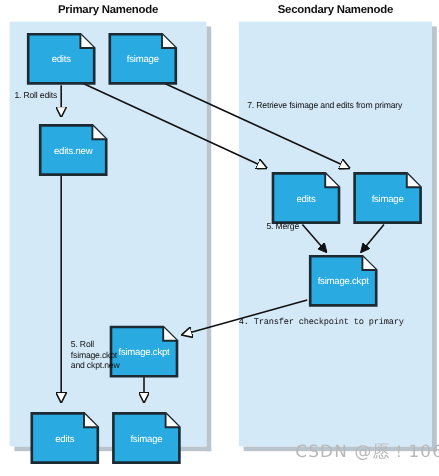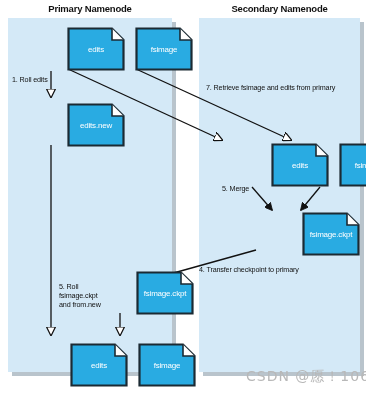--- a/index.html
+++ b/index.html
@@ -32,21 +32,20 @@
     font-weight: bold;
     color: #111111;
     text-align: center;
     letter-spacing: -0.2px;
     white-space: nowrap;
   }
   .doc {
     position: absolute;
     width: 58px;
     height: 44px;
-    margin-left: 45px;
   }
   .doc svg {
     display: block;
     overflow: visible;
   }
   .doc-label {
     position: absolute;
     left: 0;
     top: 0;
     width: 58px;
@@ -137,21 +136,21 @@
   </div>
 
   <div class="doc" style="left:90px; top:27px;">
     <svg viewBox="0 0 58 44" width="58" height="44" xmlns="http://www.w3.org/2000/svg">
       <path d="M1.5,1.5 L45,1.5 L56.5,13 L56.5,42.5 L1.5,42.5 Z" fill="#29ABE2" stroke="#1b2a33" stroke-width="2.2" stroke-linejoin="miter"></path>
       <path d="M45,1.5 L45,13 L56.5,13" fill="#ffffff" stroke="#1b2a33" stroke-width="1.6"></path>
     </svg>
     <div class="doc-label">fsimage</div>
   </div>
 
-  <div class="doc" style="left:22px; top:103px;">
+  <div class="doc" style="left:32px; top:103px;">
     <svg viewBox="0 0 58 44" width="58" height="44" xmlns="http://www.w3.org/2000/svg">
       <path d="M1.5,1.5 L45,1.5 L56.5,13 L56.5,42.5 L1.5,42.5 Z" fill="#29ABE2" stroke="#1b2a33" stroke-width="2.2" stroke-linejoin="miter"></path>
       <path d="M45,1.5 L45,13 L56.5,13" fill="#ffffff" stroke="#1b2a33" stroke-width="1.6"></path>
     </svg>
     <div class="doc-label">edits.new</div>
   </div>
 
   <div class="doc" style="left:91px; top:271px;">
     <svg viewBox="0 0 58 44" width="58" height="44" xmlns="http://www.w3.org/2000/svg">
       <path d="M1.5,1.5 L45,1.5 L56.5,13 L56.5,42.5 L1.5,42.5 Z" fill="#29ABE2" stroke="#1b2a33" stroke-width="2.2" stroke-linejoin="miter"></path>
@@ -199,23 +198,23 @@
     </svg>
     <div class="doc-label">fsimage.ckpt</div>
   </div>
 
   <div class="step-label" style="left:12px; top:75px;">1. Roll edits</div>
 
   <div class="step-label" style="left:206px; top:83px;">7. Retrieve fsimage and edits from primary</div>
 
   <div class="step-label" style="left:222px; top:184px;">5. Merge</div>
 
-  <div class="step-label" style="left:199px; top:265px;">4. Transfer checkpoint to primary</div>
+  <div class="step-label" style="left:199px; top:265px;font-family:Liberation Mono, monospace;">4. Transfer checkpoint to primary</div>
 
   <div class="step-label" style="left:59px; top:282px;">
     <span>5. Roll</span><br>
     <span>fsimage.ckpt</span><br>
-    <span>and from.new</span>
+    <span>and ckpt.new</span>
   </div>
 
   <div class="watermark" style="left:246px; top:368px;">CSDN @愿！106</div>
 
 </div>
 
 </body></html>

